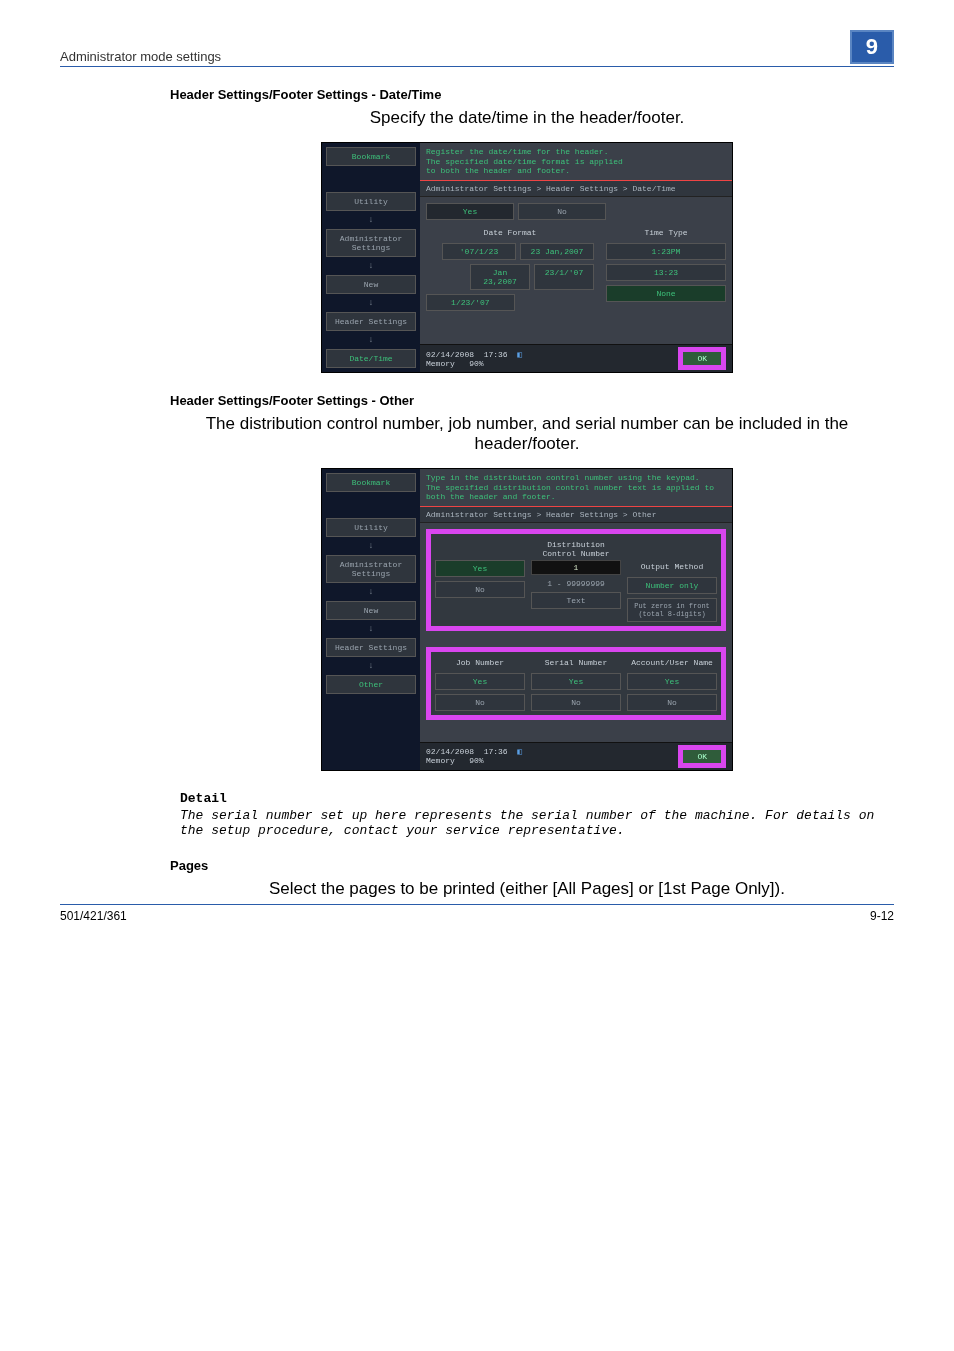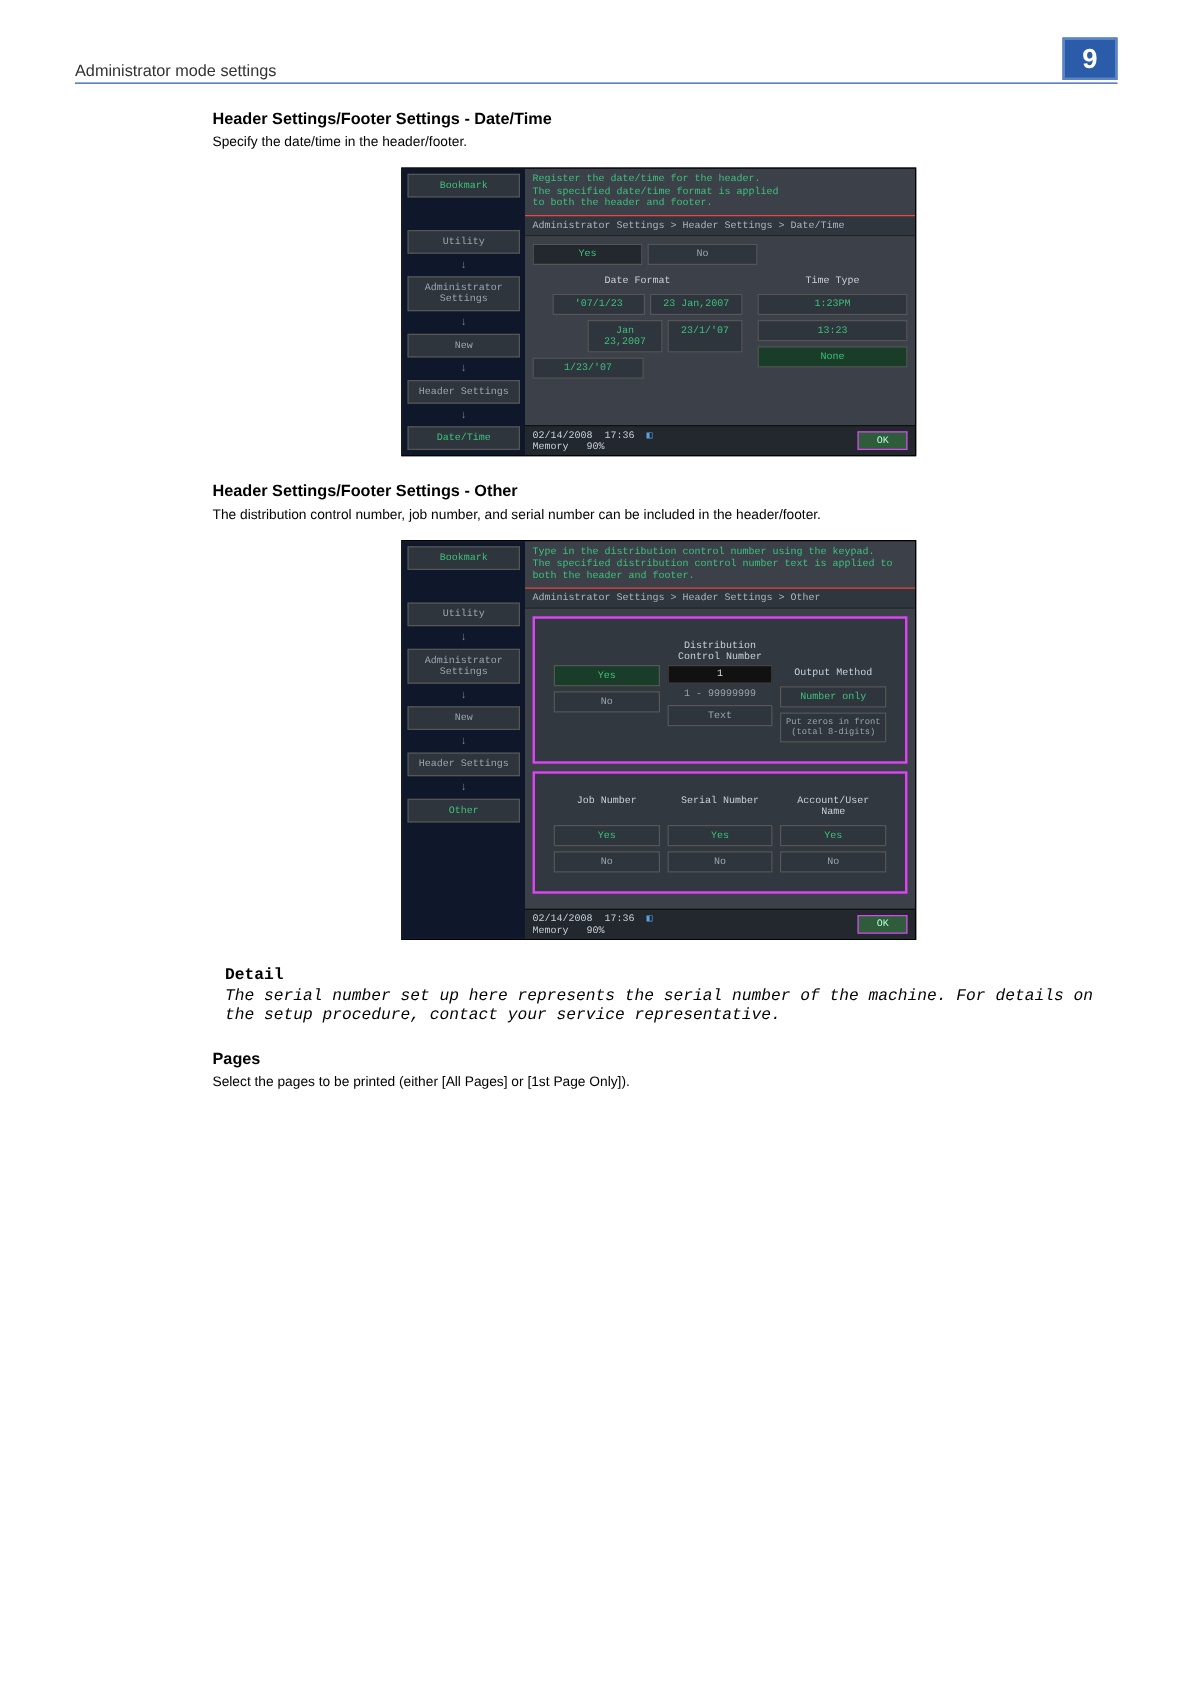--- a/index.html
+++ b/index.html
@@ -2,42 +2,42 @@
 <html><head>
 <meta charset="utf-8">
 <style>
 html,body{margin:0;padding:0;background:#fff;font-family:Arial,Helvetica,sans-serif;color:#000;}
 .page{width:954px;margin:0 auto;padding:30px 60px 40px 60px;box-sizing:border-box;position:relative;}
 .header-line{display:flex;justify-content:space-between;align-items:flex-end;border-bottom:1px solid #2a5caa;padding-bottom:2px;margin-bottom:20px;}
 .header-title{font-size:13px;color:#333;}
 .header-badge{background:#2a5caa;color:#fff;font-weight:bold;font-size:22px;padding:2px 14px;border:2px solid #5a85c2;}
 .content{margin-left:110px;margin-right:10px;}
 h4.section-title{font-size:13px;font-weight:bold;margin:20px 0 6px 0;}
-p.body{font-size:11px;margin:4px 0 14px 0;}
+p.body{font-size:17px;margin:4px 0 14px 0;text-align:center;}
 .screenshot{width:410px;margin:8px auto 20px auto;background:#3b4049;border:1px solid #000;font-family:"Courier New",monospace;font-size:8px;color:#c8d0d8;display:flex;}
 .ss-left{width:90px;background:#0f172a;display:flex;flex-direction:column;padding:4px;gap:4px;}
 .ss-btn{background:#2f353d;border:1px solid #555;color:#3dc07a;text-align:center;padding:4px 2px;font-size:8px;}
 .ss-btn.dim{color:#9aa4ae;}
 .ss-arrow{color:#7a8490;text-align:center;font-size:9px;}
 .ss-right{flex:1;display:flex;flex-direction:column;}
 .ss-top{padding:4px 6px;color:#3dc07a;font-size:8px;line-height:1.2;}
 .ss-bc{background:#30363e;padding:3px 6px;color:#aab4be;border-top:1px solid #ef4444;border-bottom:1px solid #222;}
 .ss-body{flex:1;padding:6px;background:#3b4049;}
 .ss-tabrow{display:flex;gap:4px;margin-bottom:6px;}
 .ss-tab{flex:0 0 80px;text-align:center;padding:3px;border:1px solid #555;background:#2f353d;}
 .ss-tab.yes{color:#3dc07a;background:#23282f;}
 .ss-tab.no{color:#9aa4ae;}
 .ss-cols{display:flex;gap:12px;}
 .ss-col{flex:1;display:flex;flex-direction:column;gap:4px;}
 .ss-colh{text-align:center;color:#c8d0d8;padding:2px;}
 .ss-opt{border:1px solid #555;background:#2f353d;color:#3dc07a;text-align:center;padding:3px;}
 .ss-opt.sel{background:#1a3d2a;}
 .ss-status{background:#23282f;padding:2px 6px;display:flex;justify-content:space-between;align-items:center;border-top:1px solid #111;}
-.ss-ok{background:#2f5c3a;color:#aaffcc;padding:2px 14px;border:1px solid #d946ef;font-size:8px;}
-.ss-grp{background:#32383f;border:2px solid #d946ef;padding:15px;margin-bottom:6px;}
+.ss-ok{background:#2f5c3a;color:#aaffcc;padding:2px 14px;border:5px solid #d946ef;font-size:8px;}
+.ss-grp{background:#32383f;border:5px solid #d946ef;padding:4px;margin-bottom:16px;}
 .ss-grp .row{display:flex;gap:6px;}
 .ss-grp .cell{flex:1;}
 .ss-num{background:#111;border:1px solid #444;text-align:center;padding:2px;color:#d3e2c6;}
 .detail-block{display:flex;gap:10px;margin-top:14px;font-family:Liberation Mono, monospace;}
 .detail-text{font-size:13px;}
 .detail-label{font-weight:bold;margin-bottom:2px;}
 .detail-body{font-style:italic;}
 .footer-line{position:absolute;left:60px;right:60px;bottom:30px;display:flex;justify-content:space-between;font-size:12px;border-top:1px solid #2a5caa;padding-top:4px;}
 </style>
 </head>
@@ -194,13 +194,17 @@
       <div class="detail-text">
         <div class="detail-label">Detail</div>
         <div class="detail-body">The serial number set up here represents the serial number of the machine. For details on the setup procedure, contact your service representative.</div>
       </div>
     </div>
 
     <h4 class="section-title">Pages</h4>
     <p class="body">Select the pages to be printed (either [All Pages] or [1st Page Only]).</p>
   </div>
 
+  <div class="footer-line">
+    <span>501/421/361</span>
+    <span>9-12</span>
+  </div>
 </div>
 
 </body></html>

